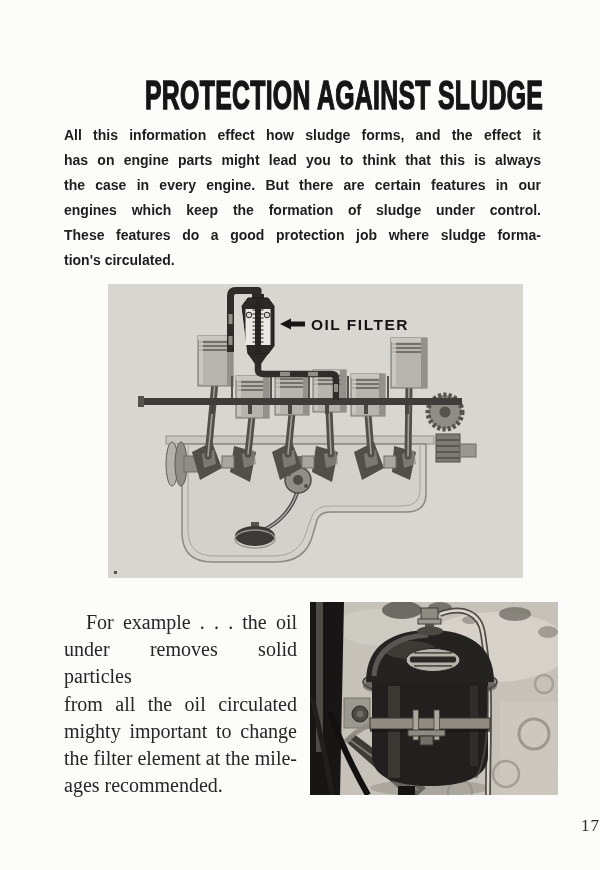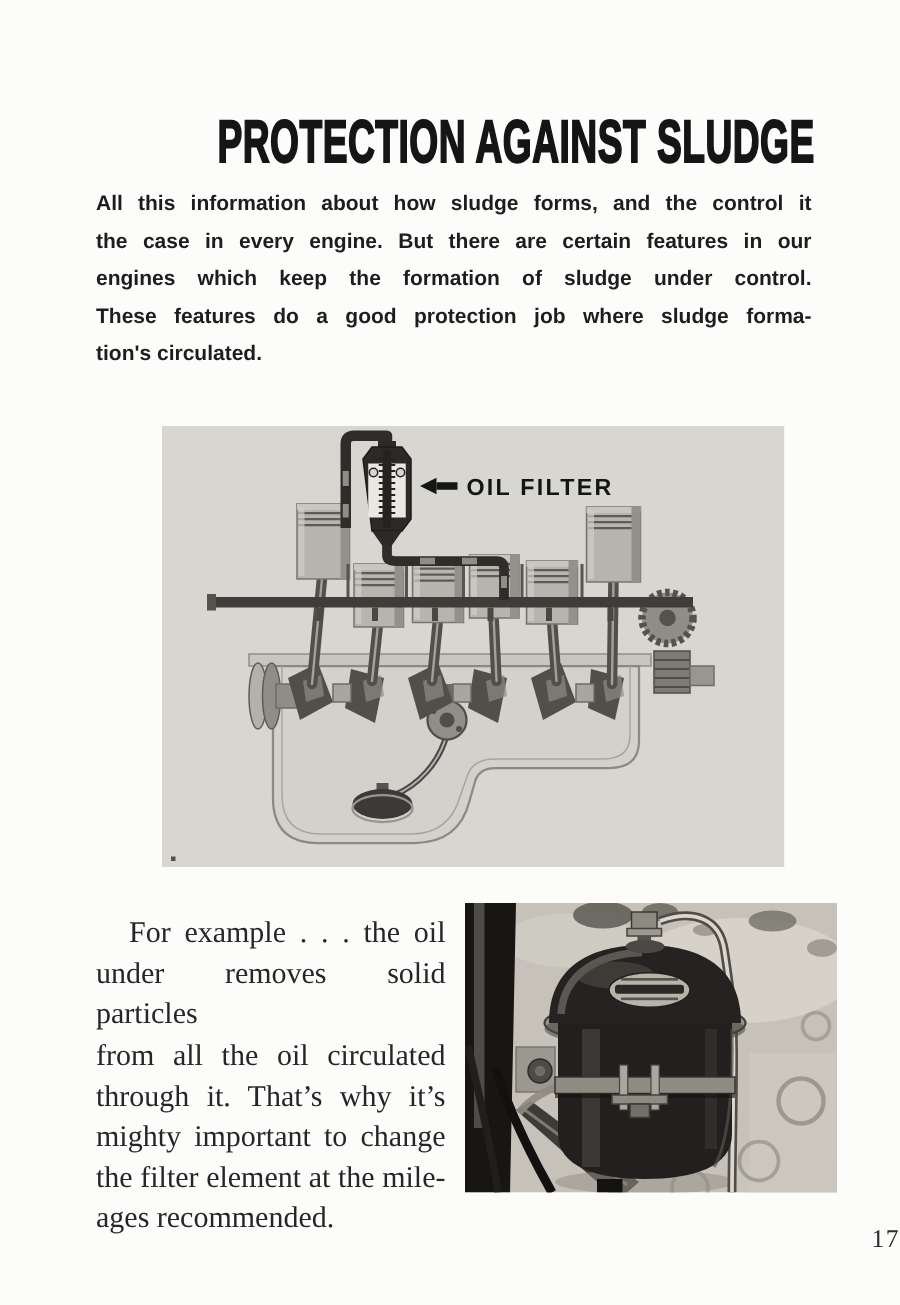--- a/index.html
+++ b/index.html
@@ -44,21 +44,22 @@
 </head>
 <body>
 
 <div id="page">
 
   <div class="title-wrap">
     <div class="title">PROTECTION AGAINST SLUDGE</div>
   </div>
 
   <div class="para1">
-      <div class="tline">All this information about how sludge forms, and the control it</div>
+      <div class="tline">All this information effect how sludge forms, and the effect it</div>
+      <div class="tline">has on engine parts might lead you to think that this is always</div>
       <div class="tline">the case in every engine. But there are certain features in our</div>
       <div class="tline">engines which keep the formation of sludge under control.</div>
       <div class="tline">These features do a good protection job where sludge forma-</div>
       <div class="tline">tion's circulated.</div>
     </div>
 
   <div class="figure-engine" role="img" aria-label="Cutaway drawing of an engine bottom end showing six pistons, crankshaft, oil pan and pump, with an oil filter connected by tubing at the top">
     <svg viewBox="0 0 415 294" width="415" height="294">
       <rect width="415" height="294" fill="#d8d6d1"></rect>
 
@@ -195,21 +196,20 @@
       </g>
 
       <rect x="6" y="287" width="3" height="3" fill="#55534e"></rect>
     </svg>
   </div>
 
   <div class="para2">
       <div class="tline">For example . . . the oil</div>
       <div class="tline">under removes solid particles</div>
       <div class="tline">from all the oil circulated</div>
-      <div class="tline">through it. That’s why it’s</div>
       <div class="tline">mighty important to change</div>
       <div class="tline">the filter element at the mile-</div>
       <div class="tline">ages recommended.</div>
     </div>
 
   <div class="figure-photo" role="img" aria-label="Photograph of a cylindrical oil filter canister clamped to a bracket on an engine">
     <svg viewBox="0 0 248 193" width="248" height="193">
       <rect width="248" height="193" fill="#c6c2ba"></rect>
       <g>
         <ellipse cx="185" cy="45" rx="75" ry="35" fill="#d8d4cb" opacity="0.85"></ellipse>

